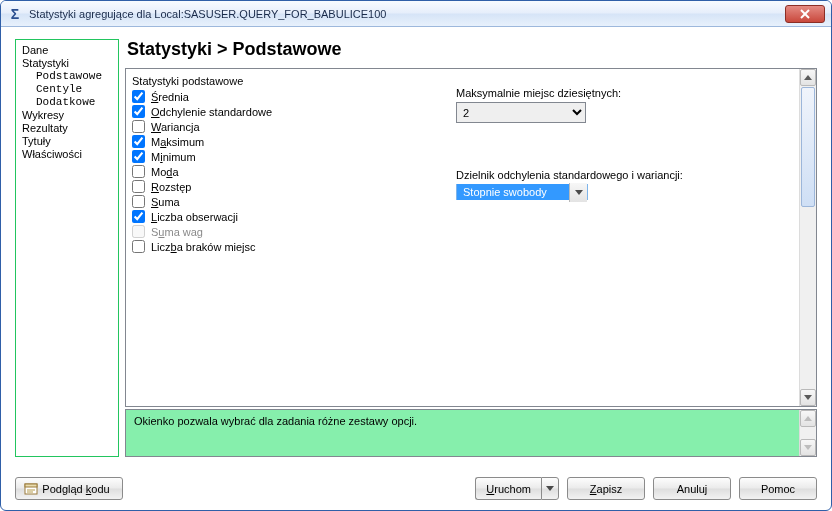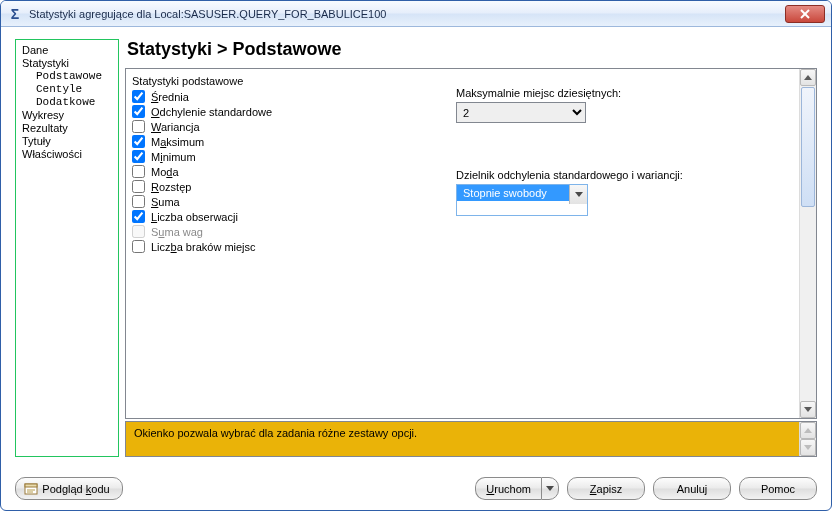--- a/index.html
+++ b/index.html
@@ -73,21 +73,21 @@
   .chk-row span.u { text-decoration: underline; }
 
   .right-block { position:absolute; }
   .lbl { display:block; margin-bottom:3px; }
   select.combo {
     height: 21px; border: 1px solid #828790;
     padding: 1px 2px;
   }
   .combo-wide { width: 130px; }
   .combo-sel {
-    height:32px; display:inline-flex; align-items:flex-start;
+    height:16px; display:inline-flex; align-items:center;
     border: 1px solid #7eb4ea;
   }
   .combo-sel .sel-text {
     background:#3399ff; color:#fff; padding:2px 6px; width:112px;
   }
   .combo-sel .sel-arrow {
     width:18px; height:19px; background: linear-gradient(#f7f7f7,#e3e3e3);
     border-left:1px solid #b9b9b9;
     display:flex; align-items:center; justify-content:center;
   }
@@ -100,39 +100,39 @@
     height:17px; background:linear-gradient(#f7f7f7,#e3e3e3);
     border:1px solid #b9b9b9; border-radius:2px; margin:0;
     display:flex; align-items:center; justify-content:center;
   }
   .vscroll .thumb {
     height:120px; background:linear-gradient(#f0f4fb,#cfdff5);
     border:1px solid #9cb6da; border-radius:2px; margin:1px;
   }
 
   .desc-panel {
-    height: 36px;
+    height: 48px;
     border: 1px solid #828790;
-    background: #eab308;
+    background: #86efac;
     display:flex;
   }
   .desc-inner { flex:1; padding: 5px 8px; color:#000; }
   .vscroll-desc {
     width:17px; background:#f0f0f0; border-left:1px solid #dcdcdc;
     display:flex; flex-direction:column; justify-content:space-between;
   }
 
   .footer {
     position:absolute; left:14px; right:14px; bottom:10px;
     display:flex; align-items:center;
   }
   .btn {
     height:23px; min-width:82px; padding: 0 10px;
     background: linear-gradient(#fdfdfd,#ebebeb 48%,#dedede 52%,#f2f2f2);
-    border: 1px solid #8b8b8b; border-radius:10px;
+    border: 1px solid #8b8b8b; border-radius:3px;
     display:inline-flex; align-items:center; justify-content:center;
     cursor:pointer;
   }
   .btn.small { min-width:78px; }
   .btn .u { text-decoration: underline; }
   .btn-split { display:inline-flex; }
   .btn-split .main { border-top-right-radius:0; border-bottom-right-radius:0; border-right: none; min-width:62px; }
   .btn-split .drop { min-width:18px; width:18px; border-top-left-radius:0; border-bottom-left-radius:0; padding:0; }
   .footer .spacer { flex:1; }
   .footer .group { display:flex; gap:8px; }

